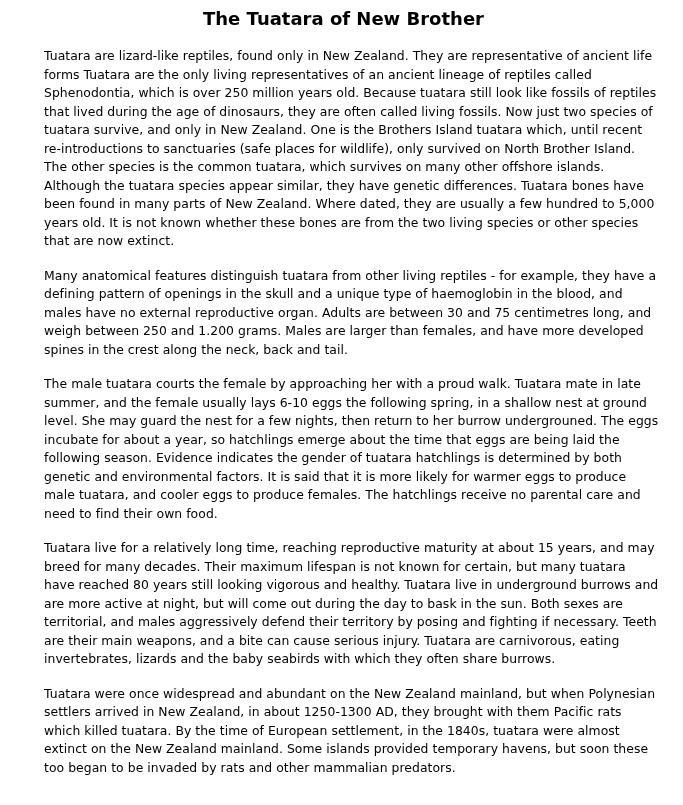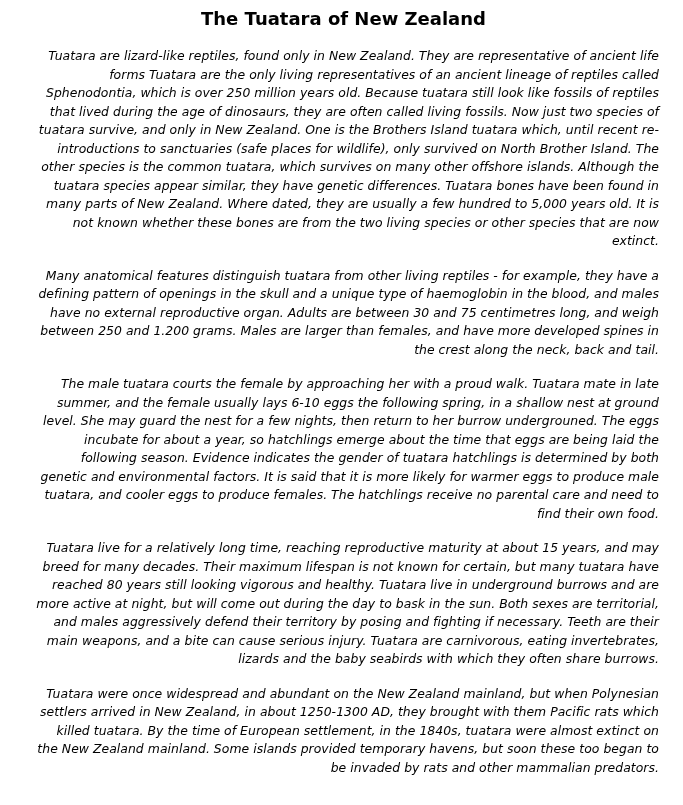--- a/index.html
+++ b/index.html
@@ -29,37 +29,36 @@
     text-align: center;
     font-size: 18px;
     font-weight: bold;
     color: #000000;
     margin: 0 0 18px 0;
     font-family: "DejaVu Sans", sans-serif;
   }
   .para {
     font-size: 12.4px;
     line-height: 18.5px;
-    text-align: right;
-    margin: 0 0 16px 5px;
+    text-align: left;
+    margin: 0 0 16px 16px;
     color: #000000;
     letter-spacing: 0.05px;
-    font-style: italic;
   }
   .para:last-child {
     margin-bottom: 0;
   }
 </style>
 </head>
 <body>
 
 <div class="page">
 
 
-  <h1 class="doc-title">The Tuatara of New Zealand</h1>
+  <h1 class="doc-title">The Tuatara of New Brother</h1>
 
   <div class="body-text">
     <p class="para">Tuatara are lizard-like reptiles, found only in New Zealand. They are representative of ancient life forms Tuatara are the only living representatives of an ancient lineage of reptiles called Sphenodontia, which is over 250 million years old. Because tuatara still look like fossils of reptiles that lived during the age of dinosaurs, they are often called living fossils. Now just two species of tuatara survive, and only in New Zealand. One is the Brothers Island tuatara which, until recent re-introductions to sanctuaries (safe places for wildlife), only survived on North Brother Island. The other species is the common tuatara, which survives on many other offshore islands. Although the tuatara species appear similar, they have genetic differences. Tuatara bones have been found in many parts of New Zealand. Where dated, they are usually a few hundred to 5,000 years old. It is not known whether these bones are from the two living species or other species that are now extinct.</p>
     <p class="para">Many anatomical features distinguish tuatara from other living reptiles - for example, they have a defining pattern of openings in the skull and a unique type of haemoglobin in the blood, and males have no external reproductive organ. Adults are between 30 and 75 centimetres long, and weigh between 250 and 1.200 grams. Males are larger than females, and have more developed spines in the crest along the neck, back and tail.</p>
     <p class="para">The male tuatara courts the female by approaching her with a proud walk. Tuatara mate in late summer, and the female usually lays 6-10 eggs the following spring, in a shallow nest at ground level. She may guard the nest for a few nights, then return to her burrow undergrouned. The eggs incubate for about a year, so hatchlings emerge about the time that eggs are being laid the following season. Evidence indicates the gender of tuatara hatchlings is determined by both genetic and environmental factors. It is said that it is more likely for warmer eggs to produce male tuatara, and cooler eggs to produce females. The hatchlings receive no parental care and need to find their own food.</p>
     <p class="para">Tuatara live for a relatively long time, reaching reproductive maturity at about 15 years, and may breed for many decades. Their maximum lifespan is not known for certain, but many tuatara have reached 80 years still looking vigorous and healthy. Tuatara live in underground burrows and are more active at night, but will come out during the day to bask in the sun. Both sexes are territorial, and males aggressively defend their territory by posing and fighting if necessary. Teeth are their main weapons, and a bite can cause serious injury. Tuatara are carnivorous, eating invertebrates, lizards and the baby seabirds with which they often share burrows.</p>
     <p class="para">Tuatara were once widespread and abundant on the New Zealand mainland, but when Polynesian settlers arrived in New Zealand, in about 1250-1300 AD, they brought with them Pacific rats which killed tuatara. By the time of European settlement, in the 1840s, tuatara were almost extinct on the New Zealand mainland. Some islands provided temporary havens, but soon these too began to be invaded by rats and other mammalian predators.</p>
 
   </div>
 

